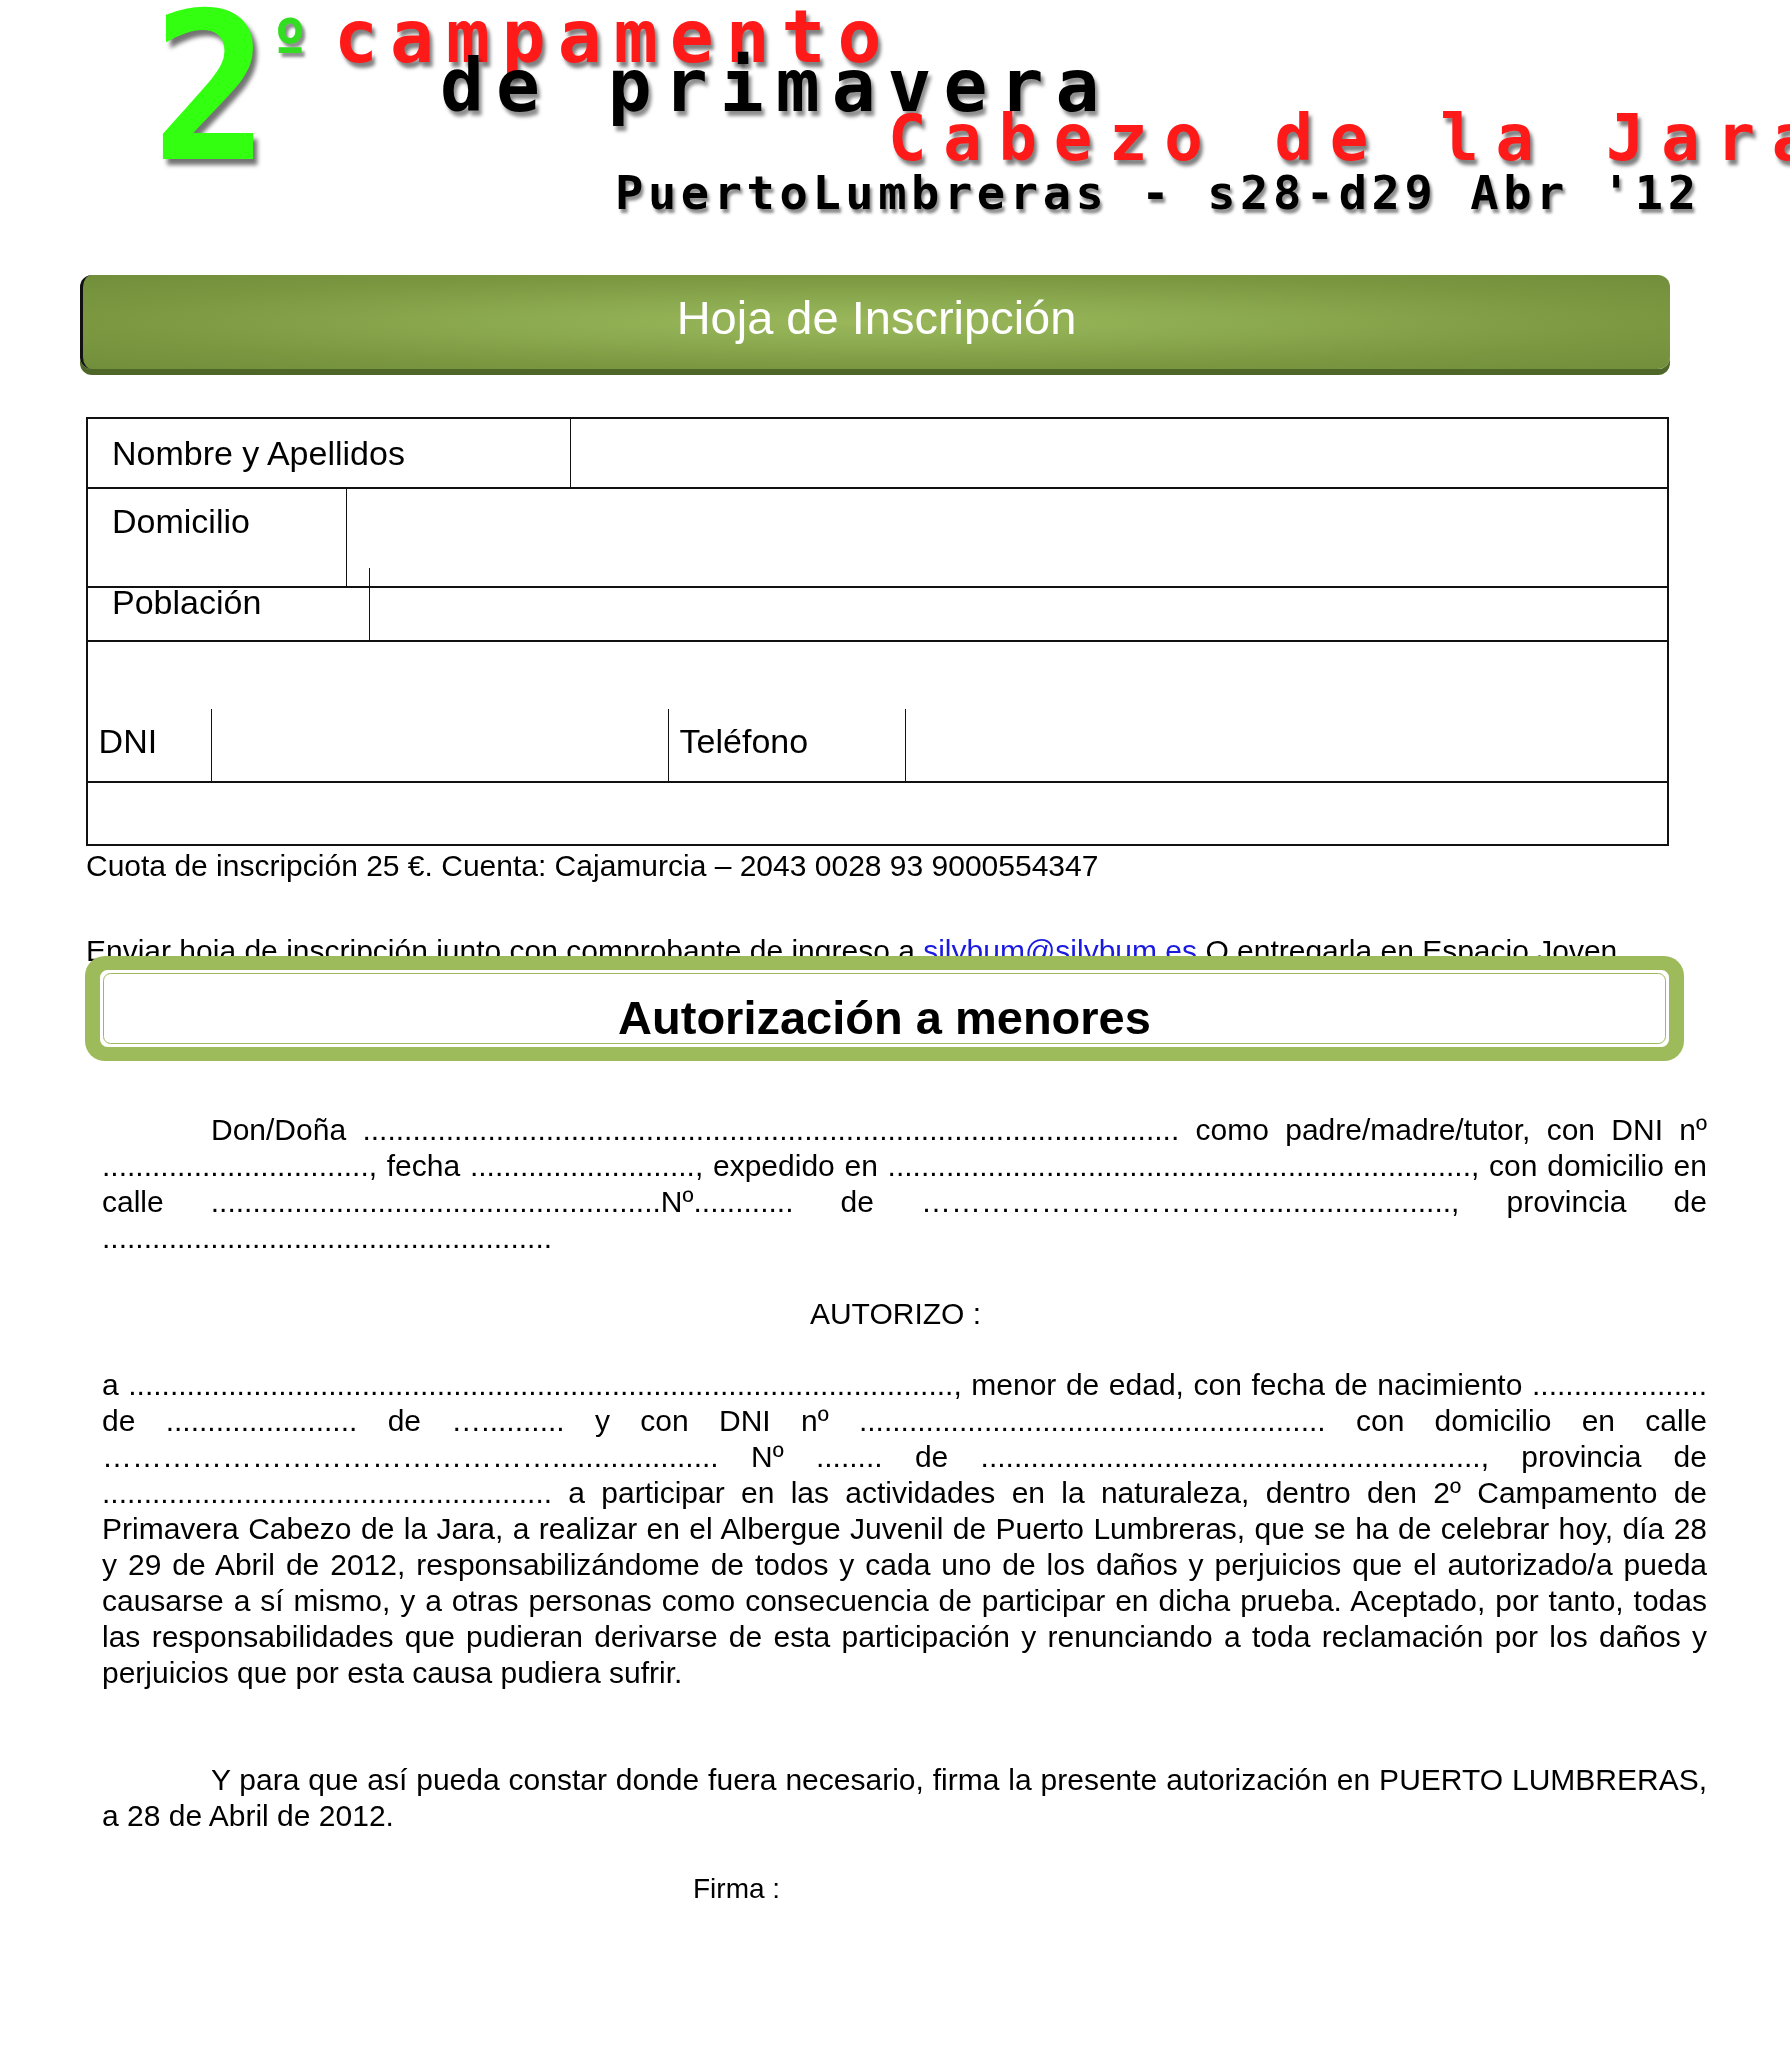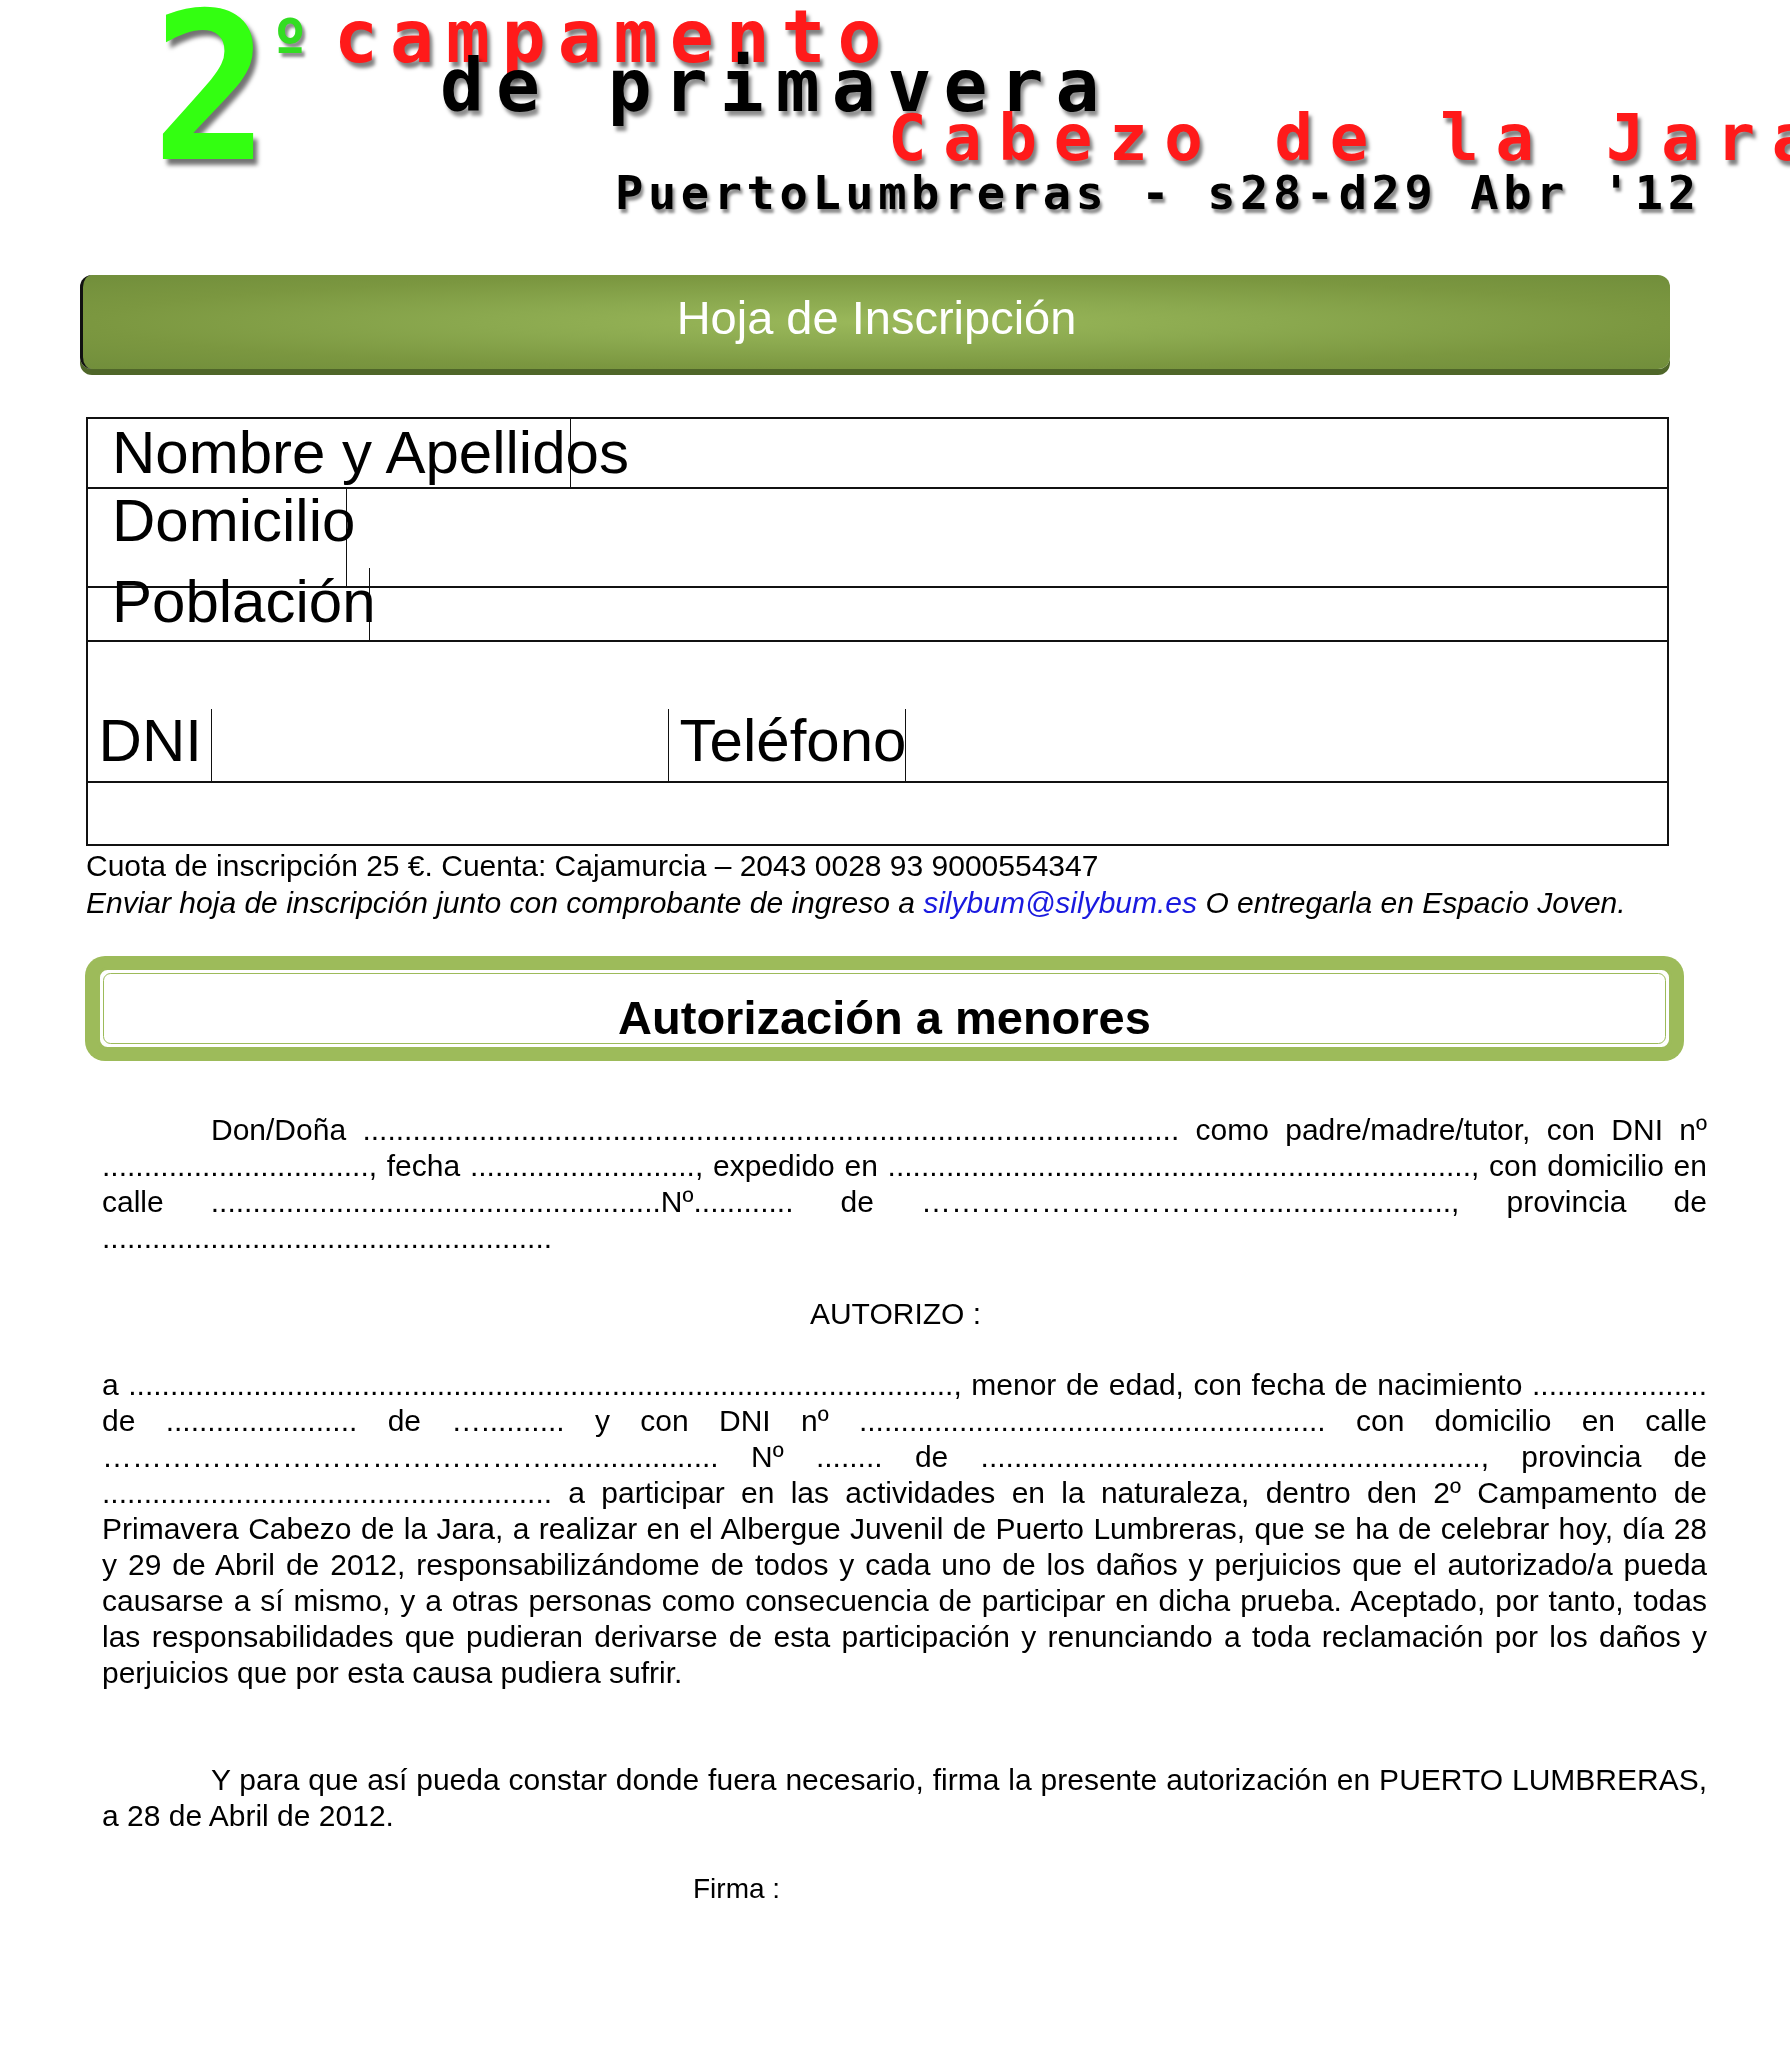--- a/index.html
+++ b/index.html
@@ -20,21 +20,21 @@
     background: radial-gradient(ellipse at 50% 50%, #9ab85a 0%, #8ba94f 35%, #7b9740 70%, #718e3b 100%);
     box-shadow: 0 6px 0 #4f6629; border-left: 3px solid #111; }
   .hoja-title { position: absolute; left: 0; right: 0; top: 15px; text-align: center; font-size: 47px; font-weight: normal; color: #fff; letter-spacing: 0px; }
 
   
   .form-table { position: absolute; left: 86px; top: 417px; width: 1583px; height: 429px; border: 2.3px solid #111; box-sizing: border-box; }
   .frow { position: absolute; left: 0; right: 0; border-bottom: 2.3px solid #111; box-sizing: border-box; }
   .frow.last { border-bottom: none; }
   .cell { position: absolute; top: 0; bottom: 0; box-sizing: border-box; }
   .cell.vline { border-right: 1.5px solid #111; }
-  .flabel { position: absolute; top: 0; font-size: 60px; line-height: 64px; white-space: nowrap; }
+  .flabel { position: absolute; top: 0; font-size: 34px; line-height: 64px; white-space: nowrap; }
   .finput { position: absolute; top: 0; bottom: 0; border: none; background: transparent; outline: none; font-family: "Liberation Sans", sans-serif; font-size: 36px; padding: 0 12px; box-sizing: border-box; }
 
   
   .note { position: absolute; left: 86px; font-size: 30px; line-height: 36px; white-space: nowrap; }
   .note a { color: #1a1adf; text-decoration: none; }
 
   
   .auth-frame { position: absolute; left: 85px; top: 956px; width: 1599px; height: 105px; border-radius: 20px; background: #9dbb5a; }
   .auth-inner { position: absolute; left: 12px; right: 12px; top: 10.6px; bottom: 10.6px; border-radius: 10.6px; background: #fff; border: 3px solid #9dbb5a; box-shadow: 0 0 0 2.3px #ffffff inset; }
   .auth-inner2 { position: absolute; left: 3px; right: 3px; top: 3px; bottom: 3px; border-radius: 7.6px; border: 1.5px solid #9dbb5a; background: #fff; }
@@ -93,21 +93,21 @@
     <input class="finput" style="left: 124px; width: 455px;" value="">
     <div class="cell vline" style="left:580px; width:238px; border-left:1.5px solid #111;">
       <span class="flabel" style="left:10.6px;">Teléfono</span>
     </div>
     <input class="finput" style="left: 818px; right: 0px;" value="">
   </div>
 
 </div>
 
 <div class="note" style="top:848px;">Cuota de inscripción 25 €. Cuenta: Cajamurcia – 2043 0028 93 9000554347</div>
-<div class="note" style="top:885px;font-style:italic;">
+<div class="note" style="top:933px;">
   <span>Enviar hoja de inscripción junto con comprobante de ingreso a </span><a>silybum@silybum.es</a><span> O entregarla en Espacio Joven.</span>
 </div>
 
 <div class="auth-frame">
   <div class="auth-inner">
     <div class="auth-inner2">
       <div class="auth-title">Autorización a menores</div>
     </div>
   </div>
 </div>

